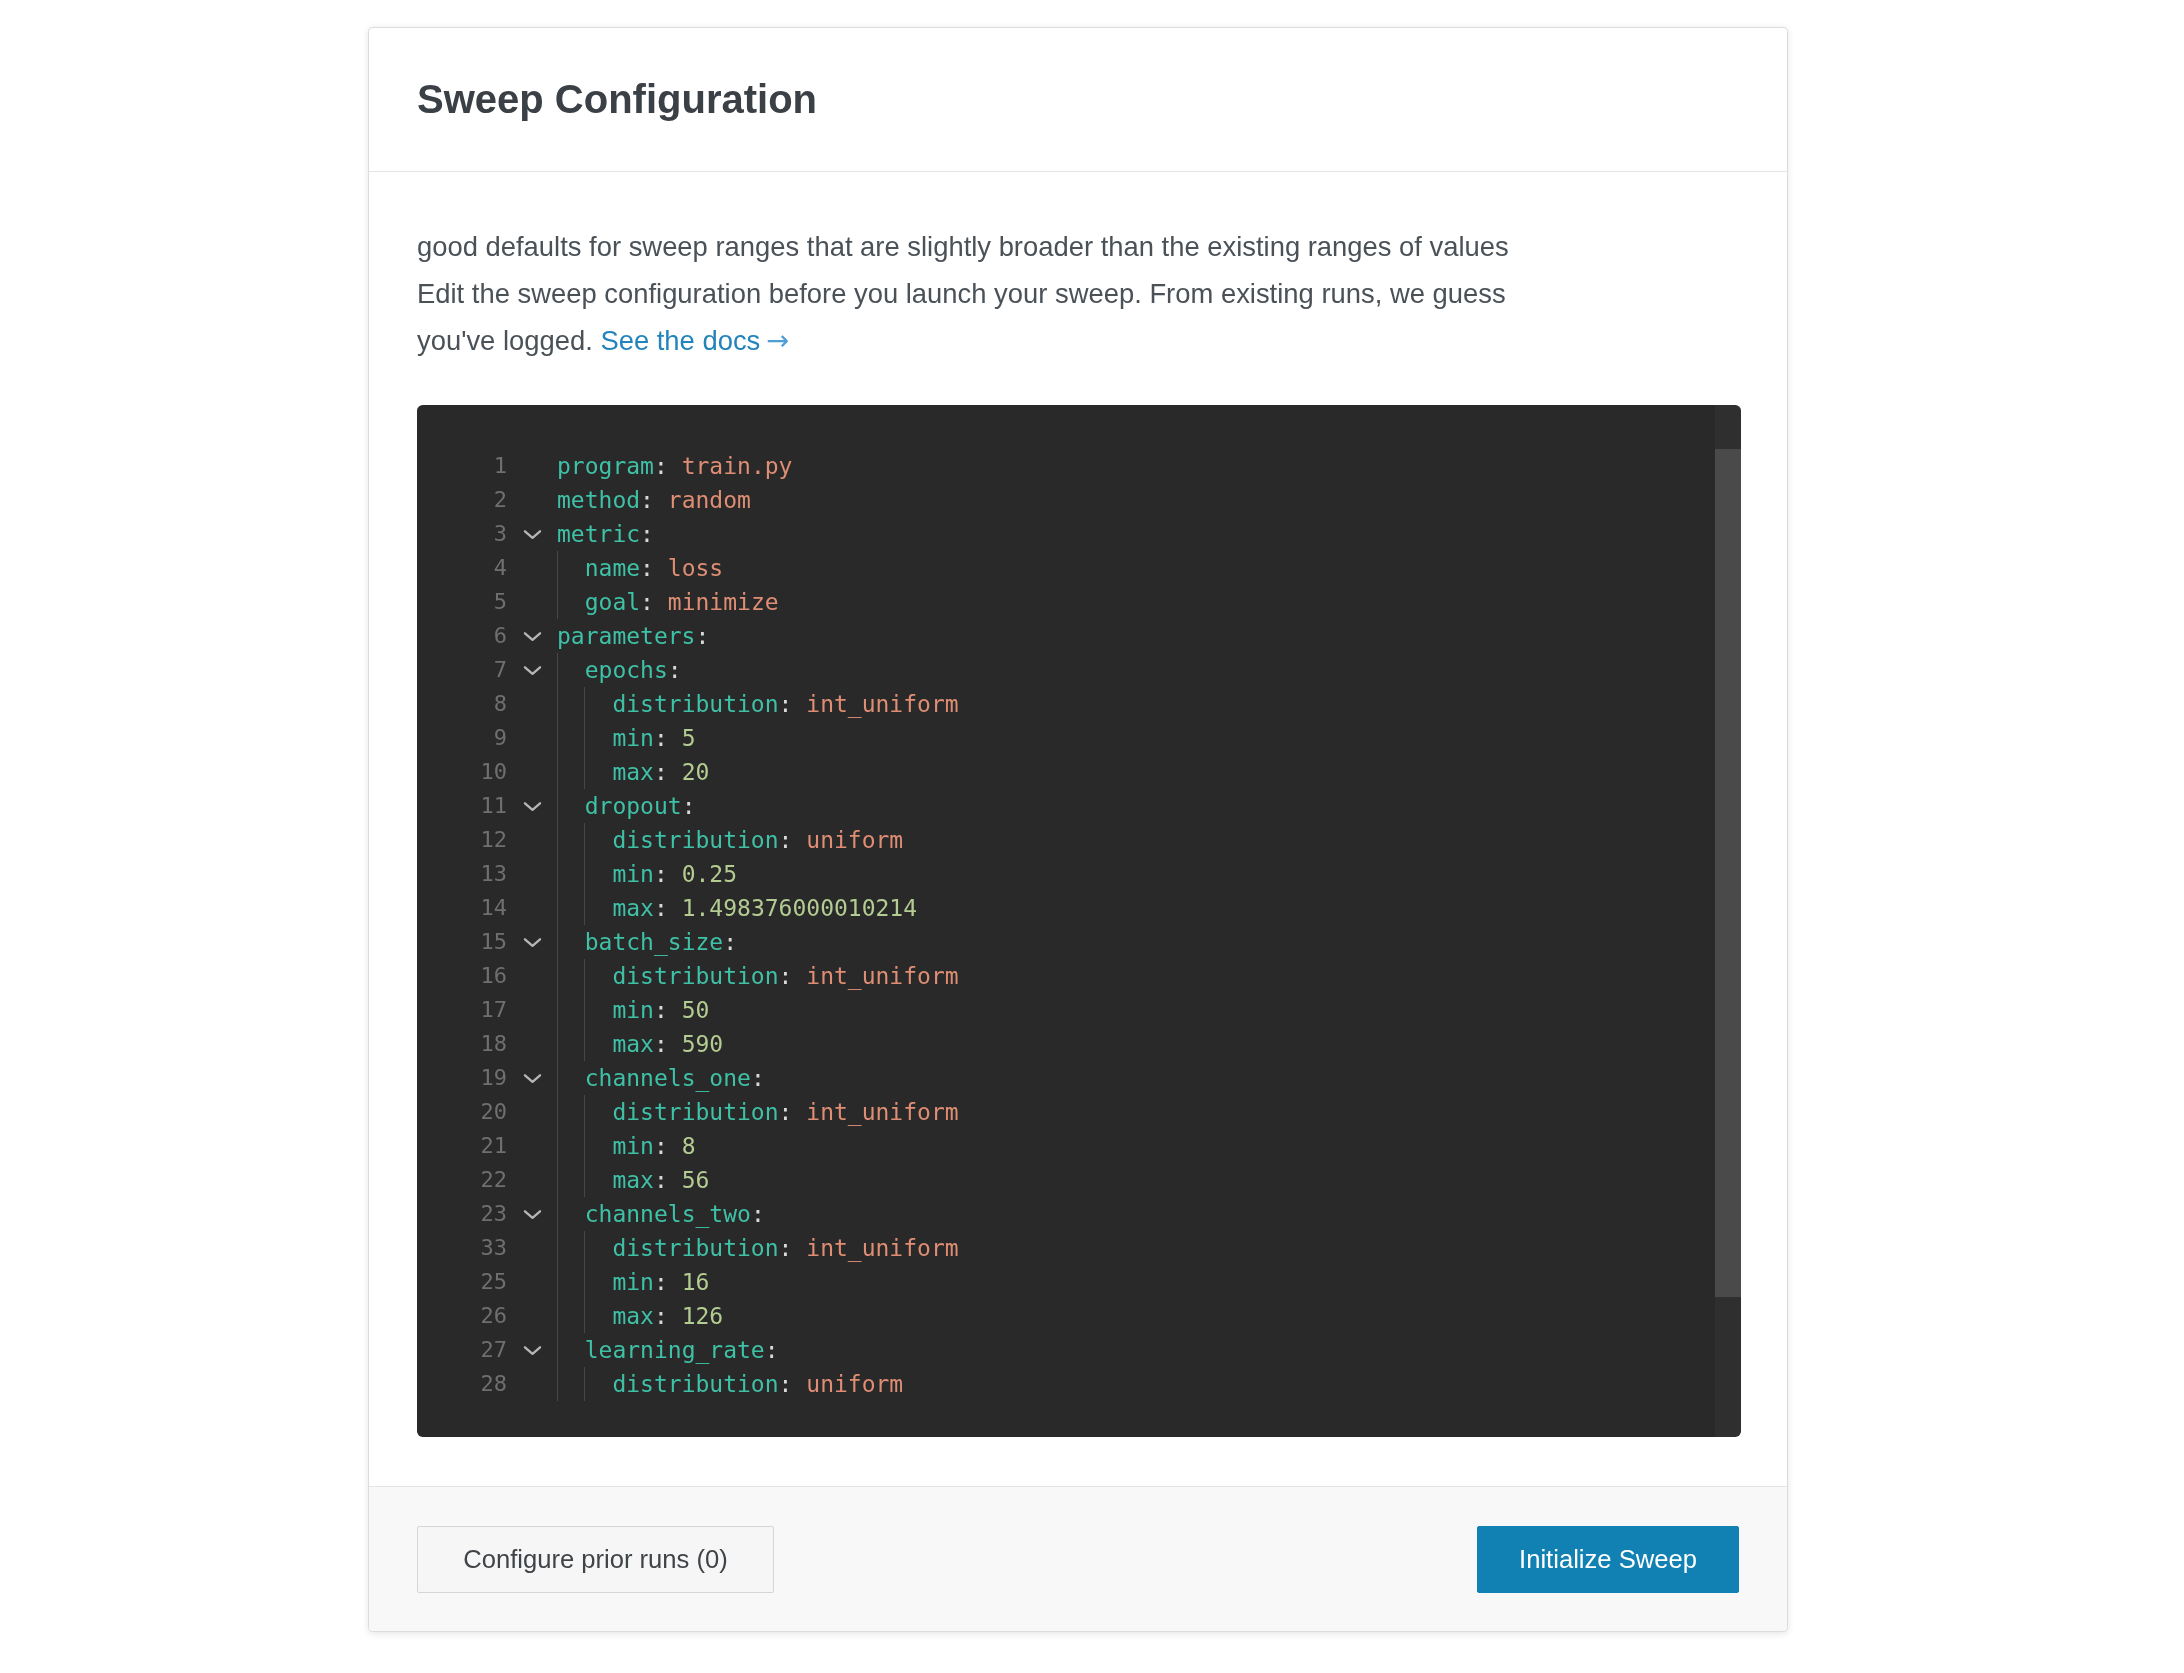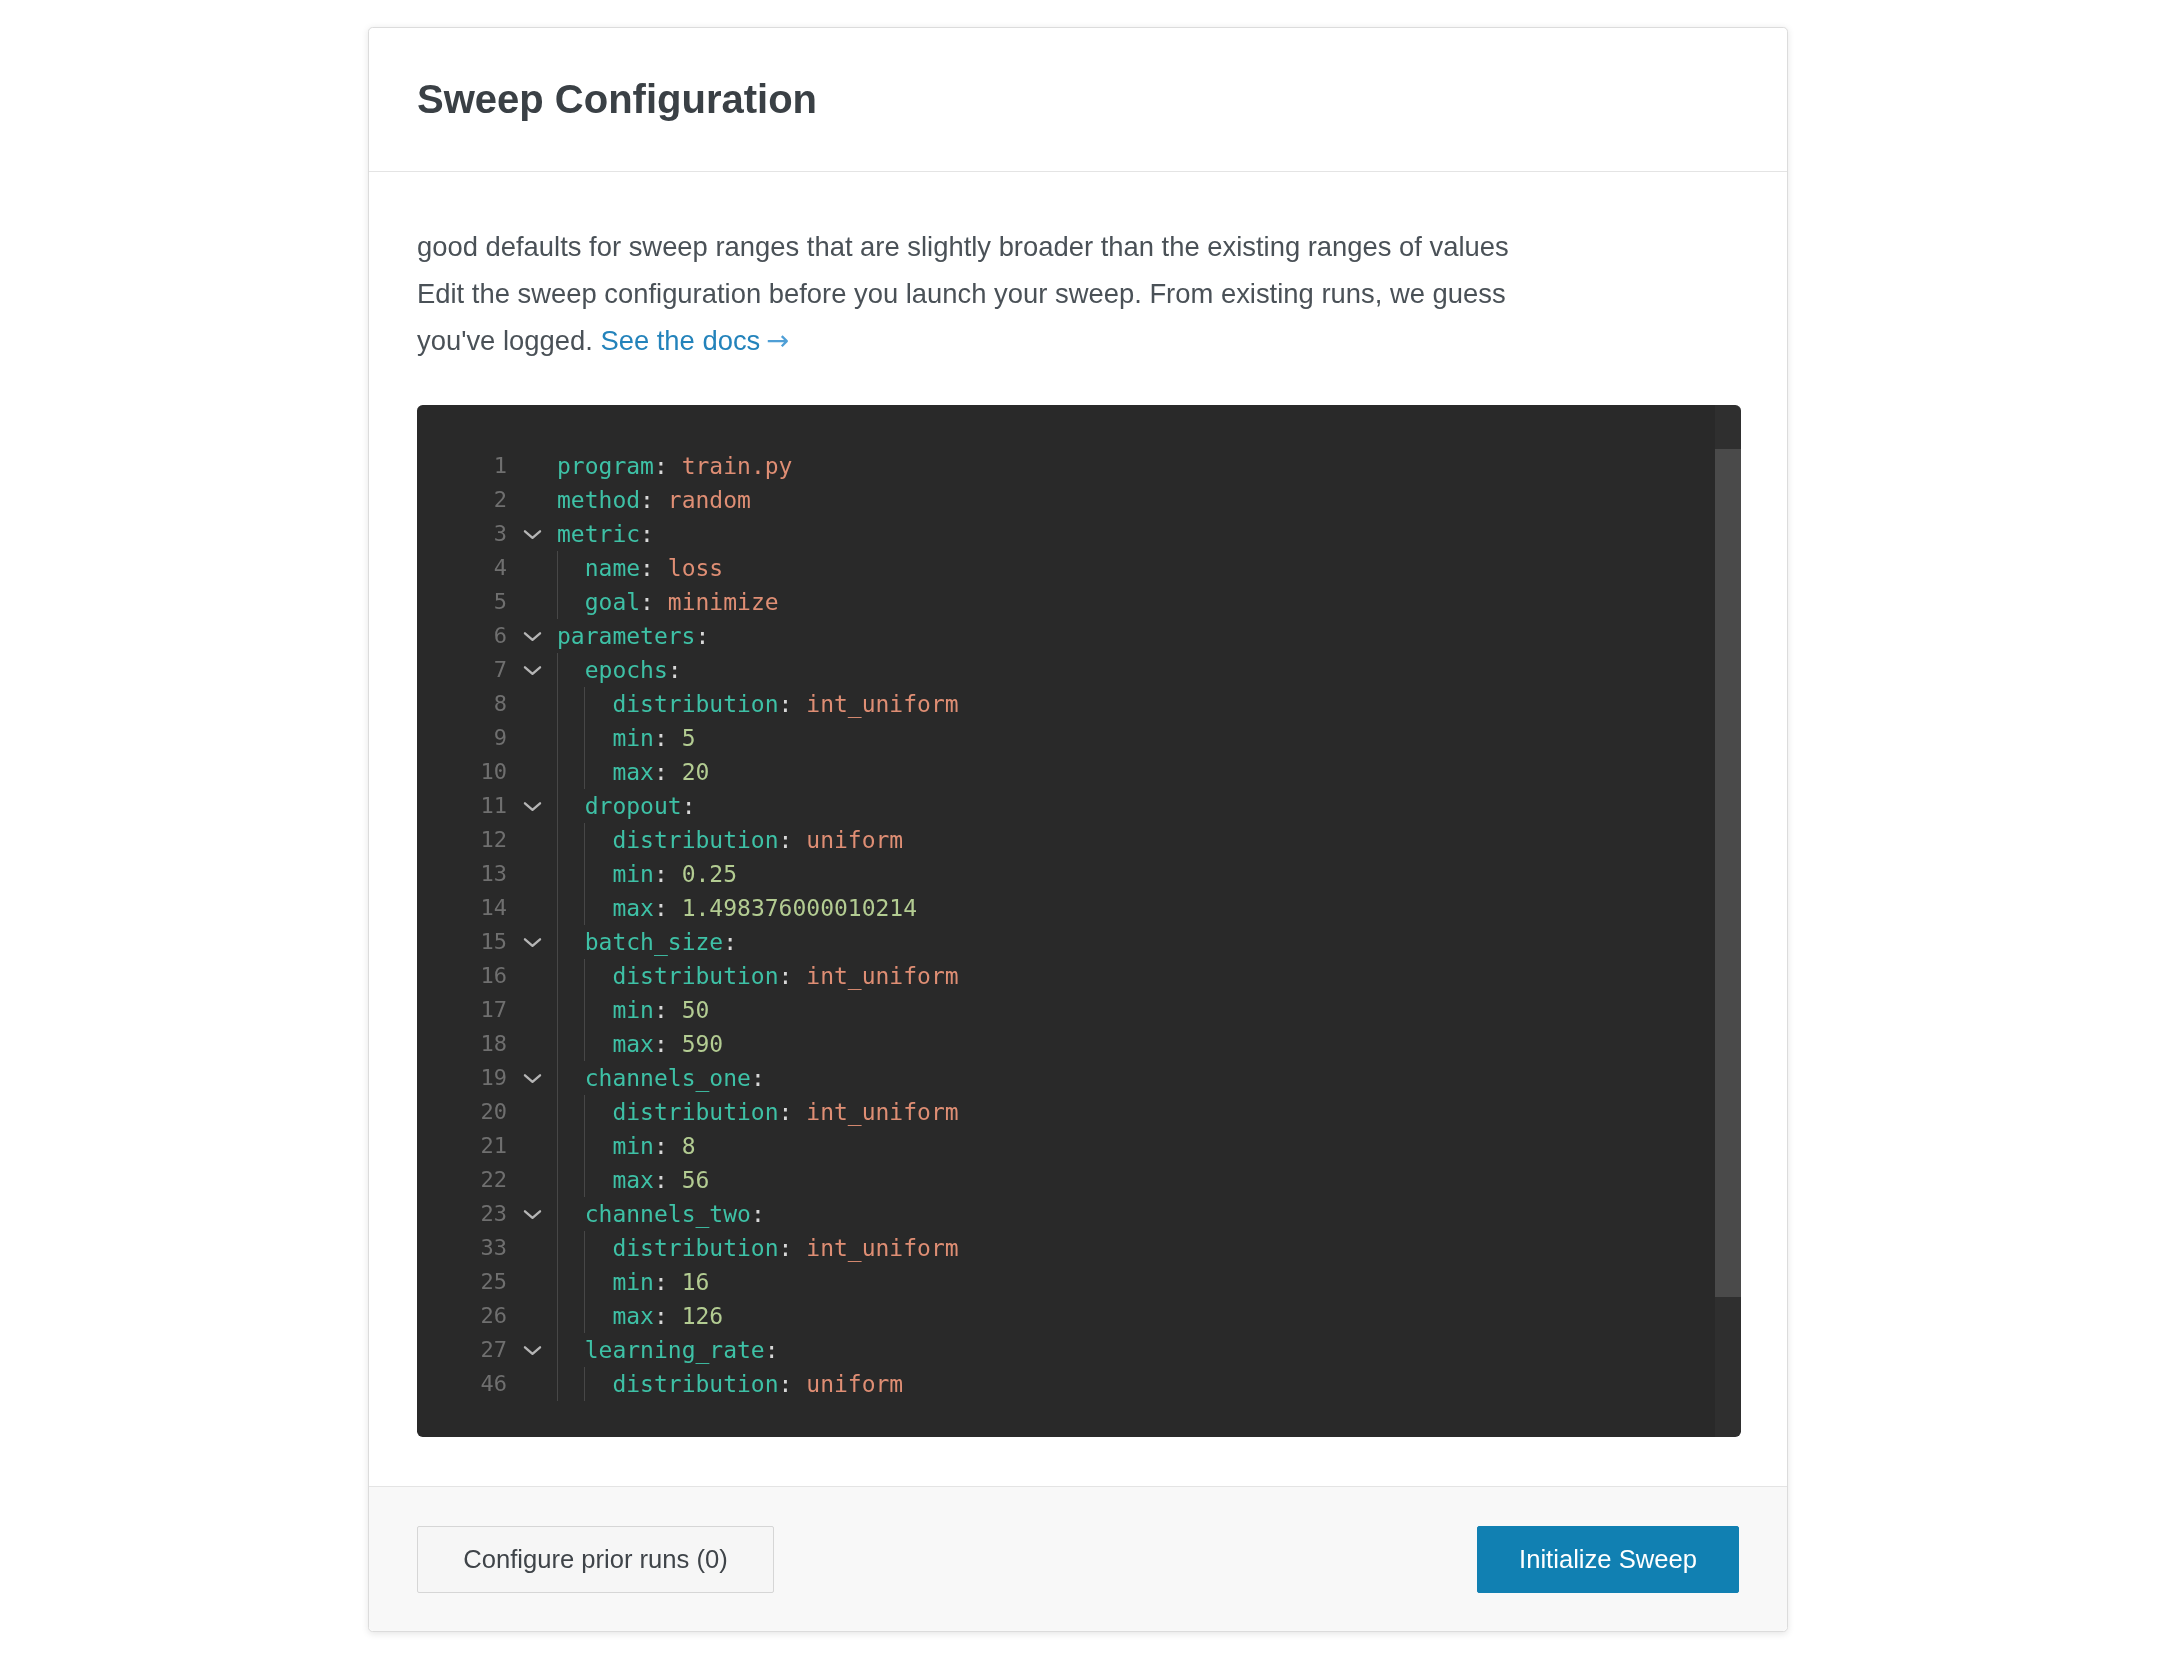--- a/index.html
+++ b/index.html
@@ -97,21 +97,21 @@
             <div class="code-line"><div class="ln">22</div><div class="fold"></div><div class="content"><span class="guide" style="left: 0px;"></span><span class="guide" style="left: 27px;"></span><span>    </span><span class="k">max</span><span class="p">:</span><span> </span><span class="vn">56</span></div></div>
             <div class="code-line"><div class="ln">23</div><div class="fold"><svg width="21" height="13.2" viewBox="0 0 22 14">
                   <polyline points="3,3.5 11,10.5 19,3.5" fill="none" stroke="#b5b5b5" stroke-width="2.5" stroke-linecap="round" stroke-linejoin="round"></polyline>
                 </svg></div><div class="content"><span class="guide" style="left: 0px;"></span><span>  </span><span class="k">channels_two</span><span class="p">:</span></div></div>
             <div class="code-line"><div class="ln">33</div><div class="fold"></div><div class="content"><span class="guide" style="left: 0px;"></span><span class="guide" style="left: 27px;"></span><span>    </span><span class="k">distribution</span><span class="p">:</span><span> </span><span class="vs">int_uniform</span></div></div>
             <div class="code-line"><div class="ln">25</div><div class="fold"></div><div class="content"><span class="guide" style="left: 0px;"></span><span class="guide" style="left: 27px;"></span><span>    </span><span class="k">min</span><span class="p">:</span><span> </span><span class="vn">16</span></div></div>
             <div class="code-line"><div class="ln">26</div><div class="fold"></div><div class="content"><span class="guide" style="left: 0px;"></span><span class="guide" style="left: 27px;"></span><span>    </span><span class="k">max</span><span class="p">:</span><span> </span><span class="vn">126</span></div></div>
             <div class="code-line"><div class="ln">27</div><div class="fold"><svg width="21" height="13.2" viewBox="0 0 22 14">
                   <polyline points="3,3.5 11,10.5 19,3.5" fill="none" stroke="#b5b5b5" stroke-width="2.5" stroke-linecap="round" stroke-linejoin="round"></polyline>
                 </svg></div><div class="content"><span class="guide" style="left: 0px;"></span><span>  </span><span class="k">learning_rate</span><span class="p">:</span></div></div>
-            <div class="code-line"><div class="ln">46</div><div class="fold"></div><div class="content"><span class="guide" style="left: 0px;"></span><span class="guide" style="left: 27px;"></span><span>    </span><span class="k">distribution</span><span class="p">:</span><span> </span><span class="vs">uniform</span></div></div>
+            <div class="code-line"><div class="ln">28</div><div class="fold"></div><div class="content"><span class="guide" style="left: 0px;"></span><span class="guide" style="left: 27px;"></span><span>    </span><span class="k">distribution</span><span class="p">:</span><span> </span><span class="vs">uniform</span></div></div>
           </div>
         <div class="scroll-track"></div>
         <div class="scroll-thumb"></div>
       </div>
     </div>
 
     <div class="card-footer">
       <button class="btn btn-secondary">Configure prior runs (0)</button>
       <button class="btn btn-primary" style="--accent: #1180b2;">Initialize Sweep</button>
     </div>

